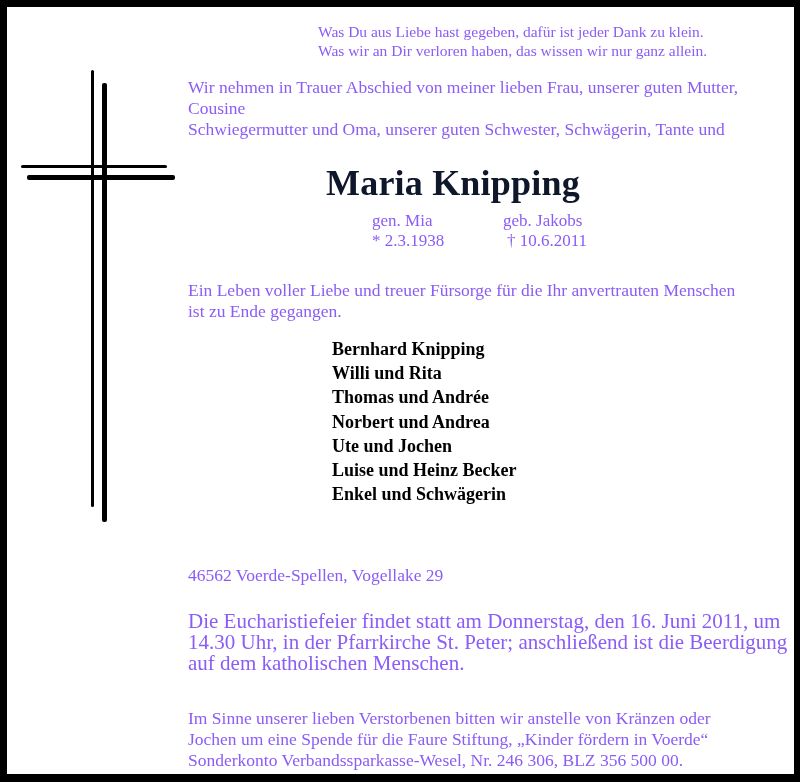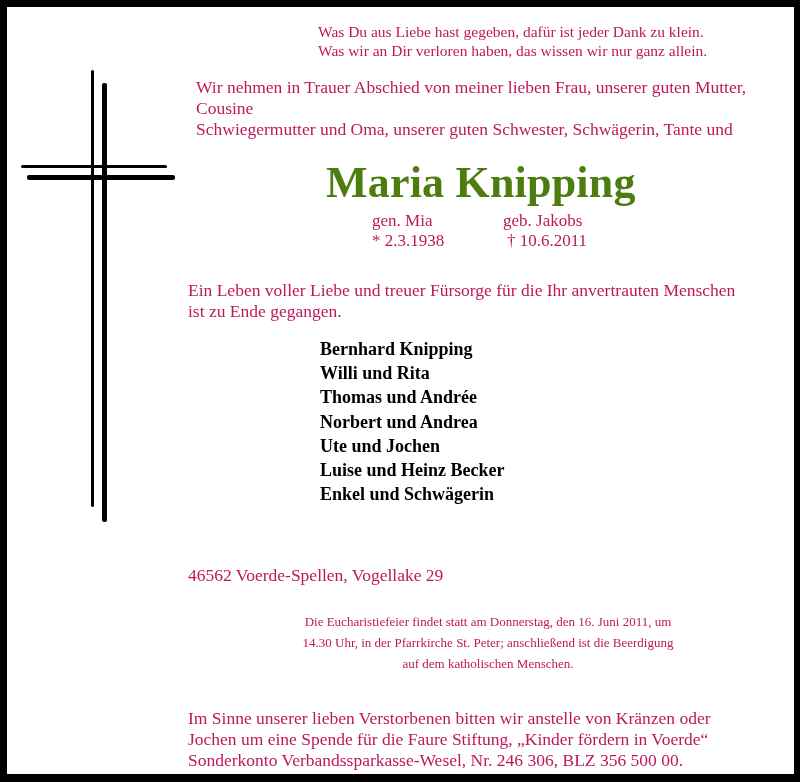--- a/index.html
+++ b/index.html
@@ -4,35 +4,35 @@
   <style>
     html, body { margin: 0; padding: 0; background: #ffffff; }
     body { width: 800px; height: 782px; position: relative; overflow: hidden; }
     .frame {
       position: absolute; left: 0; top: 0; width: 800px; height: 782px;
       box-sizing: border-box;
       border-style: solid; border-color: #000;
       border-width: 7px 6px 8px 7px;
       background: #fff;
     }
-    .serif { font-family: "Liberation Serif", "DejaVu Serif", serif; color: #be185d; }
+    .serif { font-family: "Liberation Serif", "DejaVu Serif", serif; color: #8b5cf6; }
     .abs { position: absolute; }
     .motto { left: 318px; top: 22px; font-size: 15.5px; line-height: 19px; }
-    .intro { left: 188px; top: 77px; font-size: 17.5px; line-height: 21px; width: 600px; margin-left: 8px; }
-    .name { left: 326px; top: 154px; font-size: 44px; line-height: 58px; font-weight: bold; color: #4d7c0f; letter-spacing: 0.2px; }
+    .intro { left: 188px; top: 77px; font-size: 17.5px; line-height: 21px; width: 600px; }
+    .name { left: 326px; top: 154px; font-size: 36px; line-height: 58px; font-weight: bold; color: #0f172a; letter-spacing: 0.2px; }
     .sub { font-size: 17px; line-height: 20px; }
     .sub1 { left: 372px; top: 211px; }
     .sub2 { left: 503px; top: 211px; }
     .sub3 { left: 372px; top: 231px; font-family: Liberation Serif, serif; }
     .sub4 { left: 507px; top: 231px; }
     .life { left: 188px; top: 280px; font-size: 17.5px; line-height: 21px; width: 600px; }
-    .mourners { left: 320px; top: 337px; font-size: 18px; line-height: 24.2px; font-weight: bold; color: #000; }
+    .mourners { left: 332px; top: 337px; font-size: 18px; line-height: 24.2px; font-weight: bold; color: #000; }
     .mourners div { white-space: nowrap; }
     .address { left: 188px; top: 565px; font-size: 17.5px; line-height: 21px; }
-    .service { left: 188px; top: 611px; font-size: 13px; line-height: 21px; width: 600px; text-align: center; }
+    .service { left: 188px; top: 611px; font-size: 21px; line-height: 21px; width: 600px; }
     .donation { left: 188px; top: 680px; font-size: 17.5px; line-height: 21px; width: 600px; margin-top: 28px; }
     .line { white-space: nowrap; display: block; }
     .cross-bar { position: absolute; background: #000; border-radius: 2px; }
   </style>
 </head>
 <body>
 
 <div class="frame"></div>
 
 <div>

